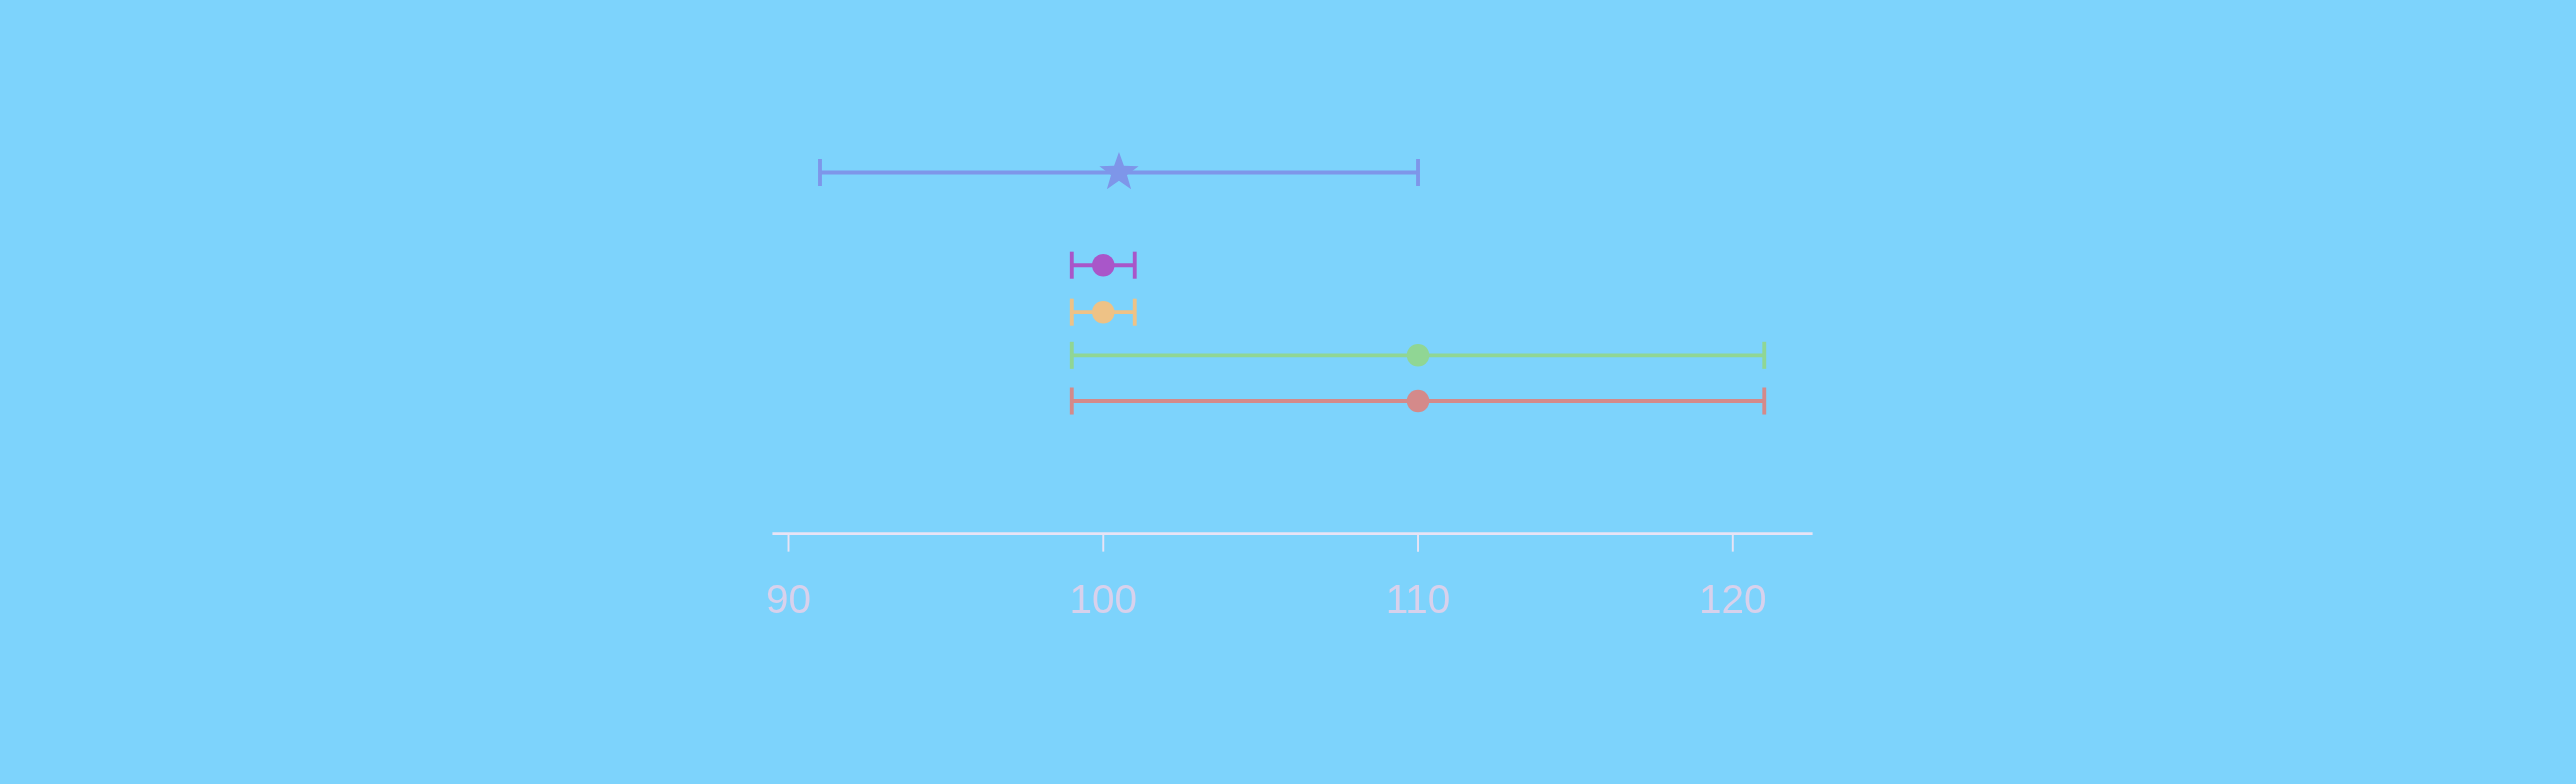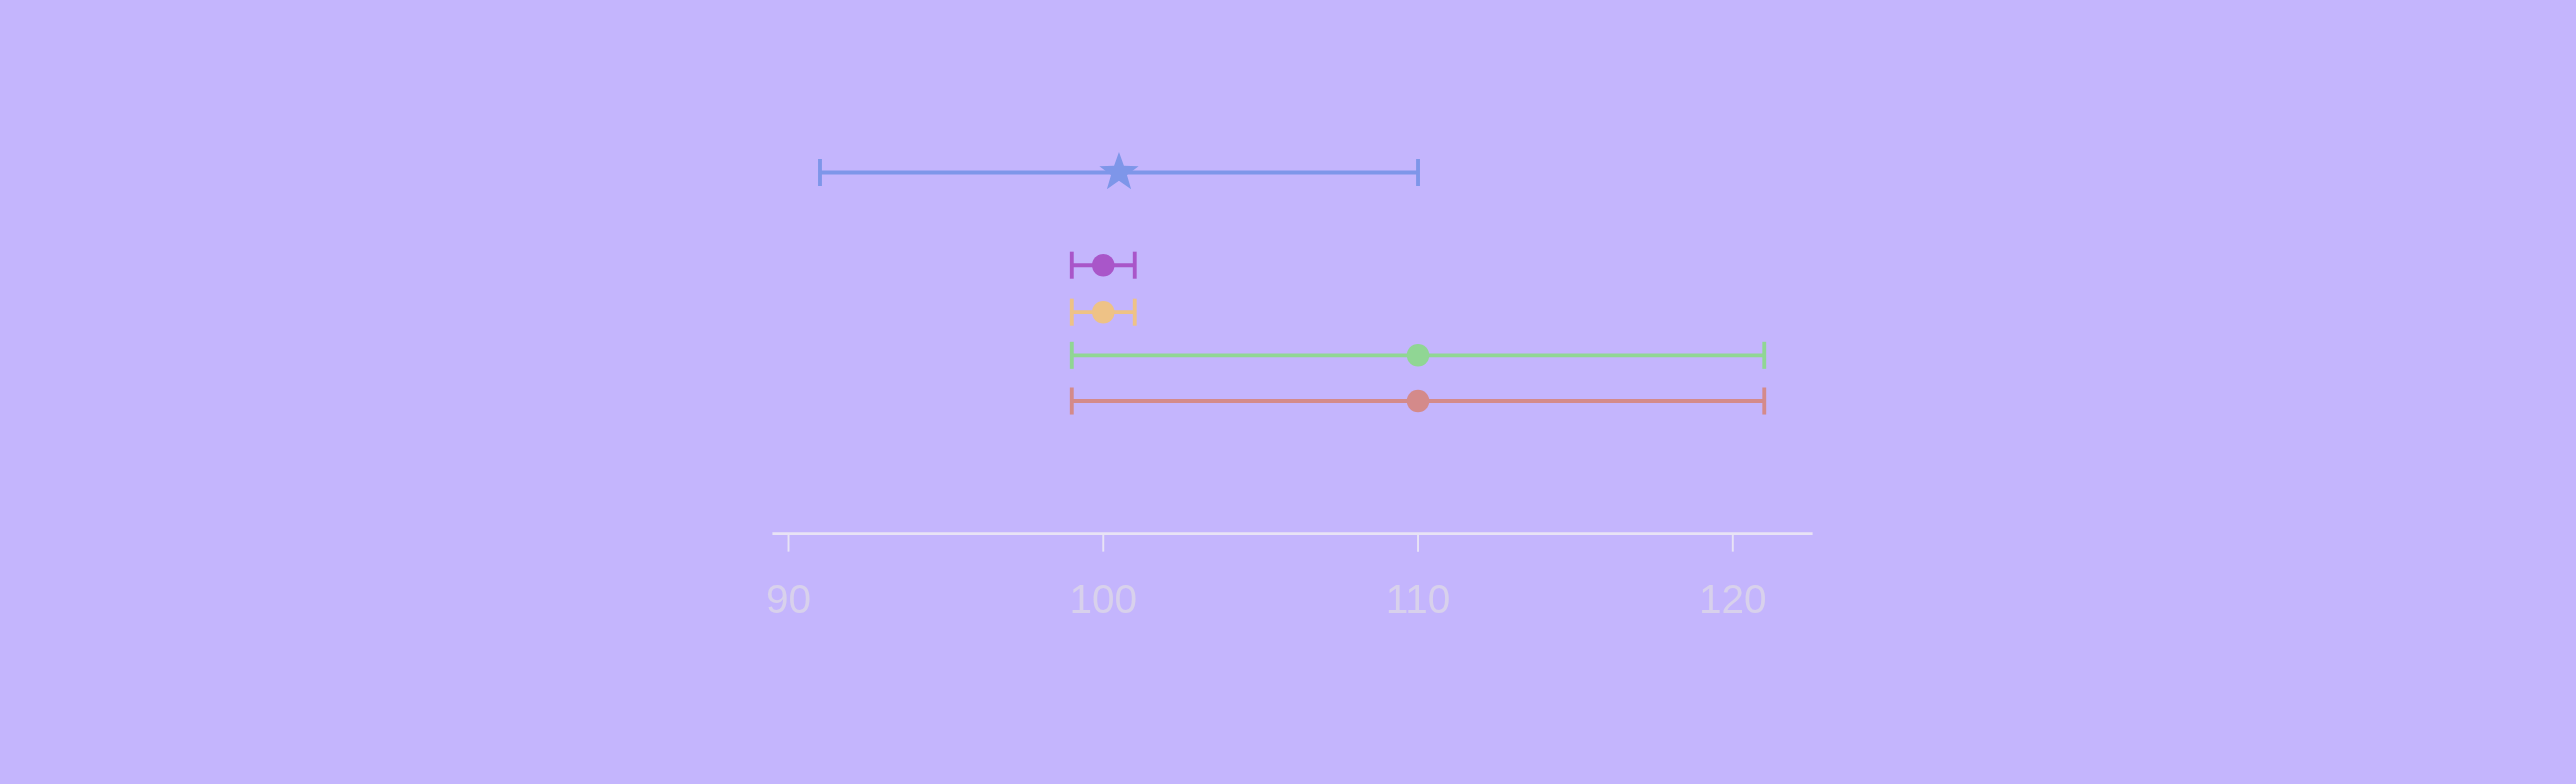--- a/index.html
+++ b/index.html
@@ -4,21 +4,21 @@
 <style>
   html, body {
     margin: 0;
     padding: 0;
     background: #000000;
   }
   .canvas {
     position: relative;
     width: 2576px;
     height: 784px;
-    background: #c4b5fd;
+    background: #7dd3fc;
     overflow: hidden;
     font-family: "Liberation Sans", "DejaVu Sans", sans-serif;
   }
   svg text {
     font-family: "Liberation Sans", "DejaVu Sans", sans-serif;
     font-weight: 400;
   }
 </style>
 </head>
 <body>

